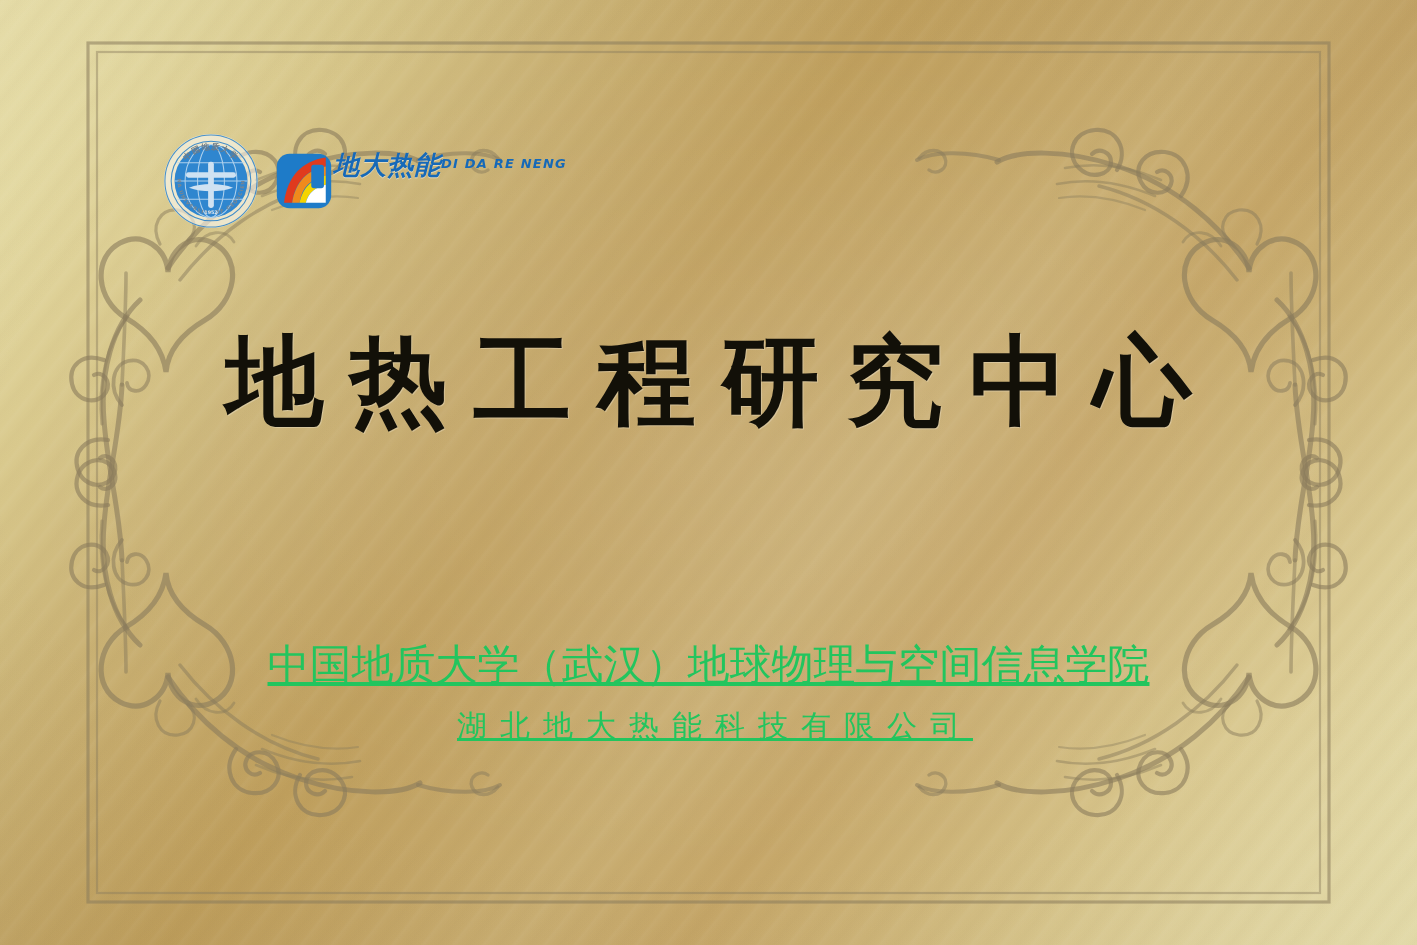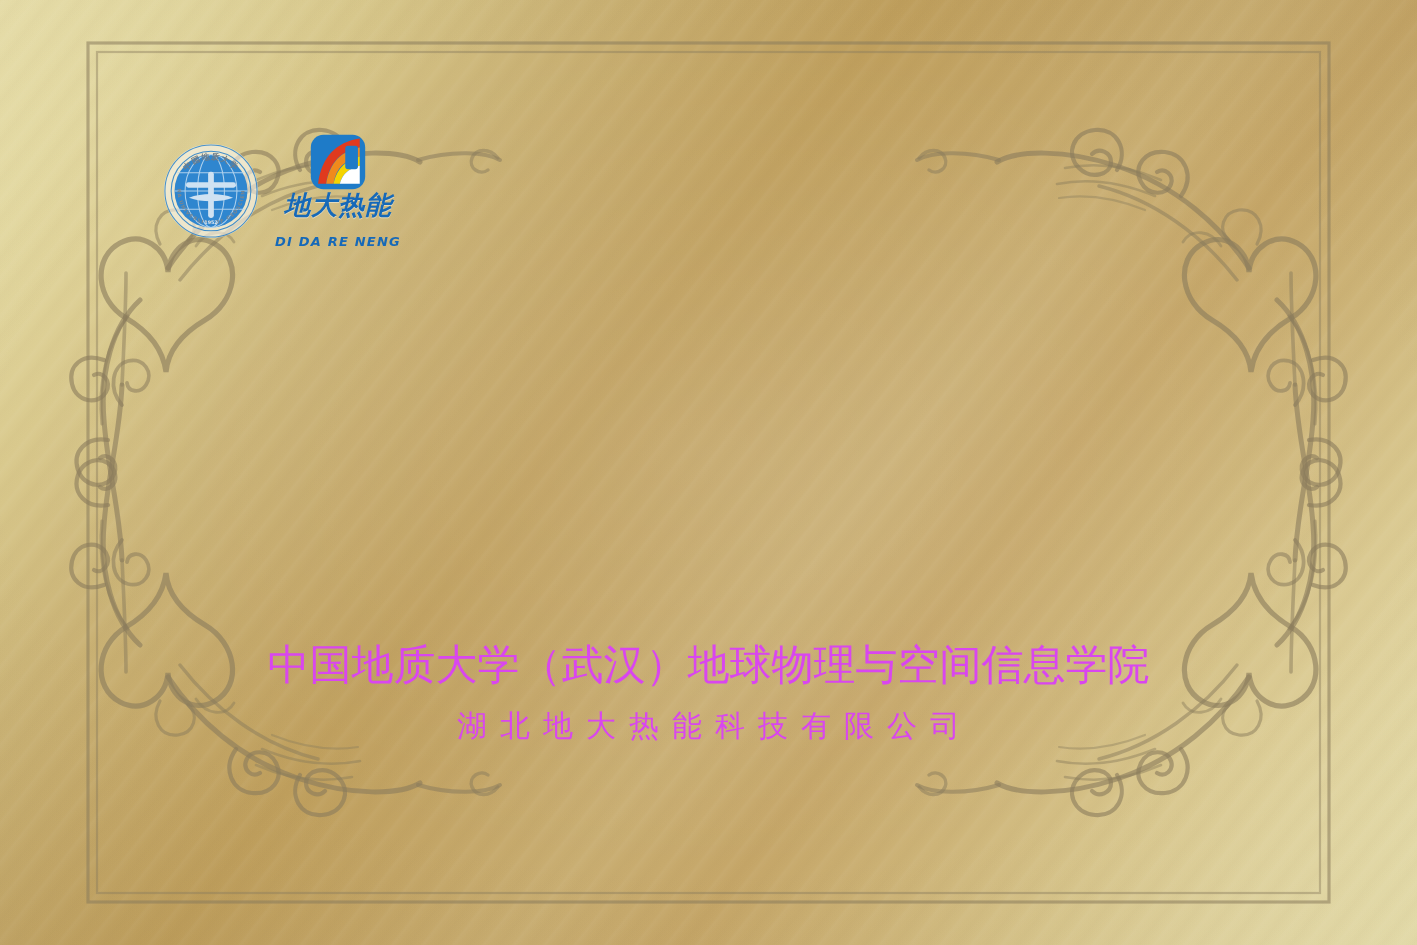--- a/index.html
+++ b/index.html
@@ -33,45 +33,45 @@
       rgba(120,92,40,0.10) 100%);
   }
   
   .frame-svg{position:absolute;inset:0;width:1417px;height:945px;}
   
   .logo-row{
     position:absolute;left:163px;top:133px;
     display:flex;align-items:center;gap:16px;
   }
   .seal{width:96px;height:96px;display:block;}
-  .ddrn{display:flex;flex-direction:column;align-items:center;}
+  .ddrn{display:flex;flex-direction:row;align-items:flex-start;}
   .ddrn-mark{width:58px;height:58px;display:block;margin-bottom:1px;}
   .ddrn-cn{
     font-family:"DejaVu Sans","Liberation Sans",sans-serif;
     font-size:26px;font-weight:700;font-style:italic;color:#1669b8;
     letter-spacing:1px;line-height:1;
     text-shadow:0 1px 0 rgba(255,255,255,.45);
   }
   .ddrn-en{
     font-family:"DejaVu Sans","Liberation Sans",sans-serif;
     font-size:13px;font-weight:700;font-style:italic;color:#1669b8;
-    letter-spacing:1.2px;line-height:1;margin-top:17px;
+    letter-spacing:1.2px;line-height:1;margin-top:5px;
   }
   
   .title{
     position:absolute;left:0;right:0;top:330px;text-align:center;
     font-family:"DejaVu Serif","Liberation Serif",serif;
     font-size:98px;font-weight:700;color:#121008;
     letter-spacing:26px;text-indent:26px;line-height:1.05;
     text-shadow:1px 1px 0 rgba(255,255,255,.25);
   }
   .sub{
     position:absolute;left:0;right:0;text-align:center;
     font-family:"DejaVu Sans","Liberation Sans",sans-serif;
-    color:#d946ef;font-weight:500;
+    color:#22c55e;font-weight:500;text-decoration:underline;
   }
   .sub1{top:637px;font-size:42px;letter-spacing:0px;text-indent:0px;}
   .sub2{top:706px;font-size:30px;letter-spacing:13px;text-indent:13px;}
 </style>
 </head>
 <body>
 
 <div id="plaque">
 
   <div class="bg-base"></div>
@@ -181,17 +181,18 @@
         <path d="M27 56 C 31 38, 42 30, 56 26 L 56 36 C 45 39, 37 44, 34 56 Z" fill="#F5D400"></path>
         <path d="M34 56 C 37 44, 45 39, 56 36 L 56 56 Z" fill="#ffffff"></path>
         <rect x="40" y="14" width="14" height="26" rx="3" fill="#1E7BC8"></rect>
         <rect x="13" y="12" width="13" height="13" rx="3" fill="#ffffff" opacity=".0"></rect>
       </svg>
       <div class="ddrn-cn">地大热能</div>
       <div class="ddrn-en">DI DA RE NENG</div>
     </div>
   </div>
 
+  <div class="title">地热工程研究中心</div>
 
   <div class="sub sub1">中国地质大学（武汉）地球物理与空间信息学院</div>
   <div class="sub sub2">湖北地大热能科技有限公司</div>
 
 </div>
 
 </body></html>

